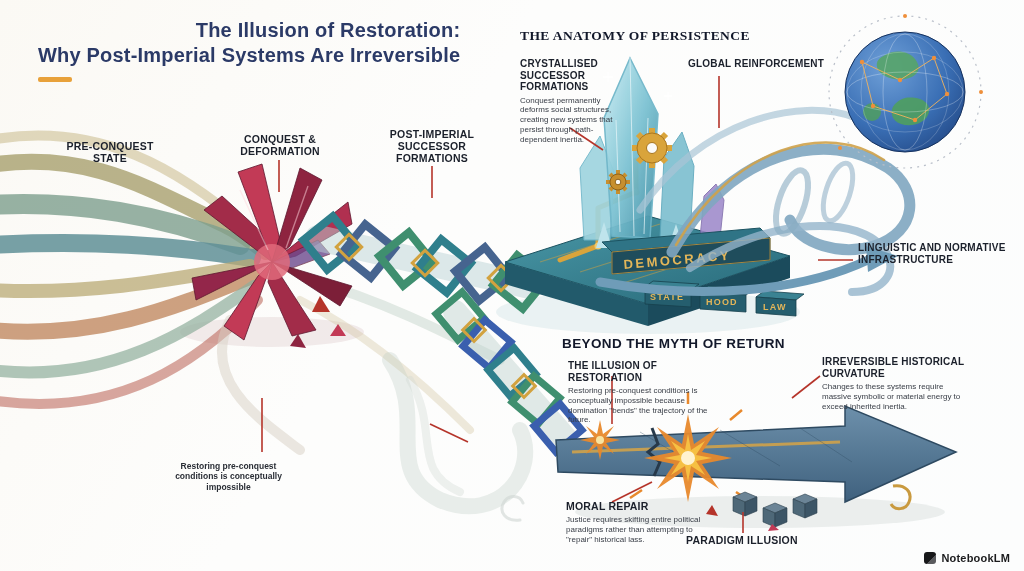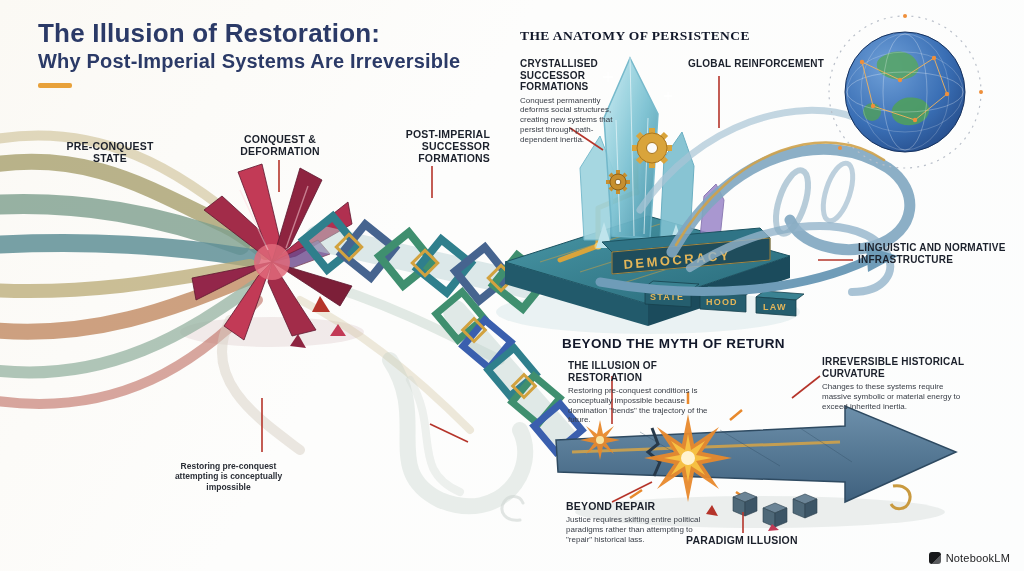--- a/index.html
+++ b/index.html
@@ -9,27 +9,27 @@
   #art { position:absolute; left:0; top:0; width:1024px; height:571px; }
 
   .lbl { position:absolute; color:#23262e; }
   .lbl .head { font-weight:700; font-size:10.5px; line-height:1.15; letter-spacing:.2px; color:#1b202b; }
   .lbl .body { font-size:8px; line-height:1.22; margin-top:3px; color:#383d46; font-weight:500; }
   .center { text-align:center; }
 
   .section-heading { position:absolute; font-weight:700; font-size:13.5px; letter-spacing:.4px; color:#12182a; }
 
   #title-block { position:absolute; left:38px; top:20px; color:#2b3a67; }
-  #title-main { font-size:26px; font-weight:700; letter-spacing:.2px; line-height:1.05; }
+  #title-main { font-size:20px; font-weight:700; letter-spacing:.2px; line-height:1.05;text-align:right; }
   #title-sub  { font-size:20px; font-weight:700; margin-top:3px; letter-spacing:.2px; }
   #title-underline { width:34px; height:5px; background:#e8a13a; margin-top:10px; border-radius:2px; }
 
   #branding { position:absolute; right:14px; bottom:7px; display:flex; align-items:center; gap:5px; }
   #branding .logo { width:12px; height:12px; background:linear-gradient(135deg,#17181a 62%, #5a5b5e 62%); border-radius:3px; }
-  #branding .txt { font-size:11px; font-weight:400; color:#1b1b1d; letter-spacing:.2px; }
+  #branding .txt { font-size:11px; font-weight:700; color:#1b1b1d; letter-spacing:.2px; }
 </style>
 </head>
 <body>
 
 <div id="canvas">
 
   <svg id="art" viewBox="0 0 1024 571" aria-hidden="true">
     <defs>
       <linearGradient id="crysGrad" x1="0" y1="0" x2="1" y2="1">
         <stop offset="0" stop-color="#cdeef4"></stop>
@@ -278,21 +278,21 @@
   <div class="section-heading" style="left:562px; top:336px;">BEYOND THE MYTH OF RETURN</div>
 
   <div class="lbl center" style="left:52px; top:140px; width:116px;">
     <div class="head">PRE-CONQUEST STATE</div>
   </div>
 
   <div class="lbl center" style="left:222px; top:133px; width:116px;">
     <div class="head">CONQUEST &amp; DEFORMATION</div>
   </div>
 
-  <div class="lbl center" style="left:374px; top:128px; width:116px;text-align:right;">
+  <div class="lbl center" style="left:374px; top:128px; width:116px;">
     <div class="head">POST-IMPERIAL SUCCESSOR FORMATIONS</div>
   </div>
 
   <div class="lbl" style="left:520px; top:58px; width:96px;">
     <div class="head" style="font-size:10px;">CRYSTALLISED SUCCESSOR FORMATIONS</div>
     <div class="body">Conquest permanently deforms social structures, creating new systems that persist through path-dependent inertia.</div>
   </div>
 
   <div class="lbl" style="left:688px; top:58px; width:152px;">
     <div class="head" style="font-size:10px;">GLOBAL REINFORCEMENT</div>
@@ -307,25 +307,25 @@
     <div class="body">Restoring pre-conquest conditions is conceptually impossible because domination "bends" the trajectory of the future.</div>
   </div>
 
   <div class="lbl" style="left:822px; top:356px; width:150px;">
     <div class="head" style="font-size:10px;">IRREVERSIBLE HISTORICAL CURVATURE</div>
     <div class="body">Changes to these systems require massive symbolic or material energy to exceed inherited inertia.</div>
   </div>
 
 
   <div class="lbl center" style="left:166px; top:458px; width:125px;">
-    <div class="body" style="font-weight:700; font-size:8.5px; color:#2a2e36;">Restoring pre-conquest attempting is conceptually impossible</div>
+    <div class="body" style="font-weight:700; font-size:8.5px; color:#2a2e36;">Restoring pre-conquest conditions is conceptually impossible</div>
   </div>
 
   <div class="lbl" style="left:566px; top:500px; width:140px;">
-    <div class="head" style="font-size:10.5px;">BEYOND REPAIR</div>
+    <div class="head" style="font-size:10.5px;">MORAL REPAIR</div>
     <div class="body">Justice requires skifting entire political paradigms rather than attempting to "repair" historical lass.</div>
   </div>
 
   <div class="lbl" style="left:686px; top:534px; width:140px;">
     <div class="head" style="font-size:10.5px;">PARADIGM ILLUSION</div>
   </div>
 
   <div id="branding">
     <span class="logo"></span>
     <span class="txt">NotebookLM</span>

